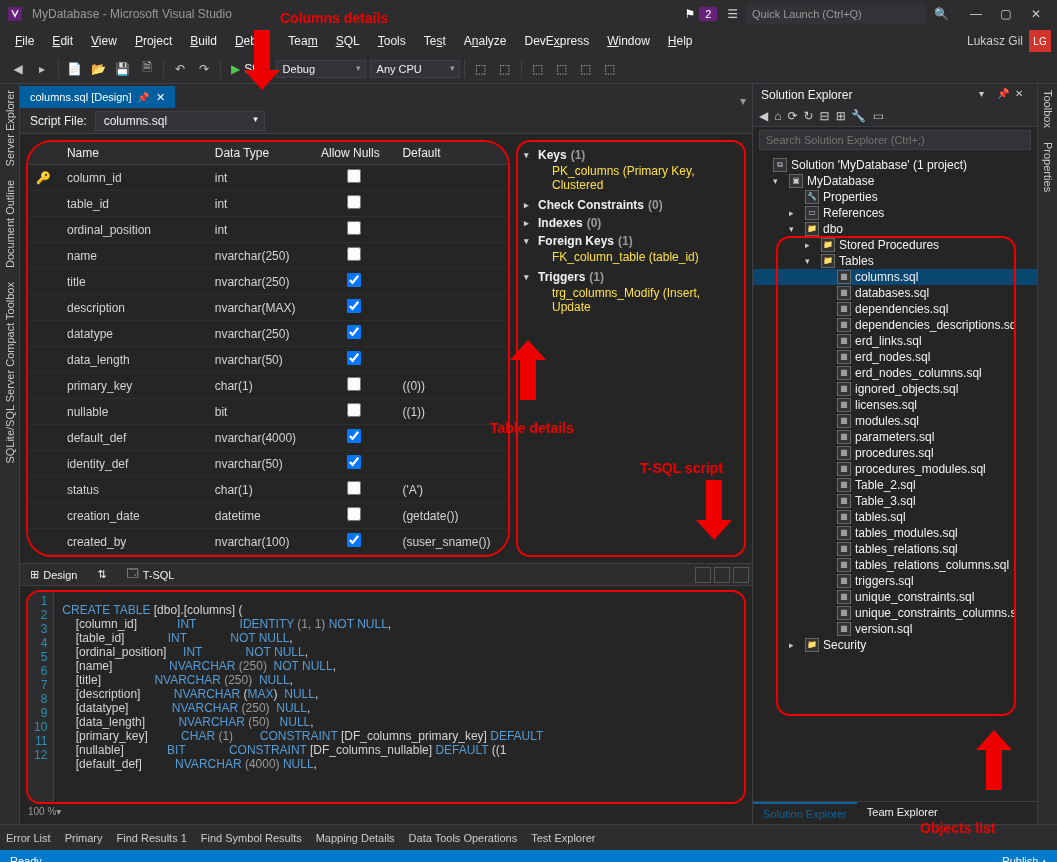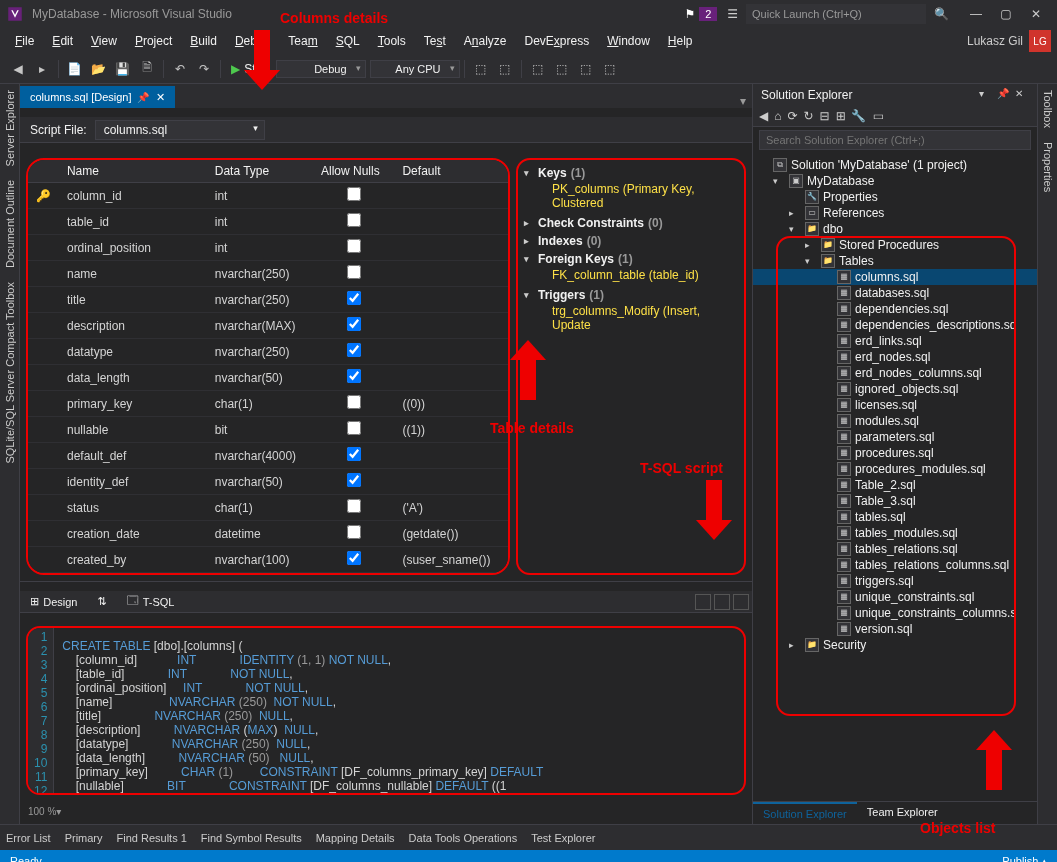--- a/index.html
+++ b/index.html
@@ -22,51 +22,51 @@
 .menubar .spacer { flex: 1; }
 .menubar .user { color: #ccc; margin-right: 6px; }
 .menubar .avatar { width: 22px; height: 22px; background: #d0342c; color: #fff; display: flex; align-items: center; justify-content: center; font-size: 10px; }
 
 
 .toolbar { height: 30px; background: #2d2d30; border-bottom: 1px solid #3f3f46; display: flex; align-items: center; padding: 0 6px; }
 .toolbar .tb-btn { width: 24px; height: 24px; display: flex; align-items: center; justify-content: center; cursor: pointer; color: #c5c5c5; }
 .toolbar .sep { width: 1px; height: 18px; background: #3f3f46; margin: 0 4px; }
 .toolbar .start { display: flex; align-items: center; gap: 4px; padding: 0 6px; cursor: pointer; }
 .toolbar .start .tri { color: #4ec94e; }
-.toolbar .combo { background: #333337; border: 1px solid #3f3f46; padding: 2px 18px 2px 6px; font-size: 11px; position: relative; cursor: pointer; min-width: 90px; text-align: right; }
+.toolbar .combo { background: #333337; border: 1px solid #3f3f46; padding: 2px 18px 2px 6px; font-size: 11px; position: relative; cursor: pointer; min-width: 90px; }
 .toolbar .combo::after { content: "▾"; position: absolute; right: 4px; font-size: 9px; color: #999; }
 
 
 .main { display: flex; height: 740px; }
 .left-rail { width: 20px; background: #2d2d30; border-right: 1px solid #3f3f46; display: flex; flex-direction: column; align-items: center; padding-top: 6px; }
 .left-rail .vtab { writing-mode: vertical-rl; text-orientation: mixed; color: #ccc; font-size: 11px; margin-bottom: 14px; cursor: pointer; transform: rotate(180deg); }
 .right-rail { width: 20px; background: #2d2d30; border-left: 1px solid #3f3f46; display: flex; flex-direction: column; align-items: center; padding-top: 6px; }
 .right-rail .vtab { writing-mode: vertical-rl; color: #ccc; font-size: 11px; margin-bottom: 14px; cursor: pointer; }
 
 .center { flex: 1; display: flex; }
 
-.editor-area { flex: 1; display: flex; flex-direction: column; background: #252526; gap: 9px; }
+.editor-area { flex: 1; display: flex; flex-direction: column; background: #252526; }
 
 
 .doctabs { height: 24px; background: #2d2d30; display: flex; align-items: flex-end; }
 .doctab { background: #005f9e; color: #fff; padding: 4px 10px; font-size: 11px; display: flex; align-items: center; gap: 6px; height: 22px; }
 .doctab .pin { font-size: 10px; }
 .doctab .x { cursor: pointer; }
 .tab-strip-icons { margin-left: auto; display: flex; gap: 4px; padding-right: 6px; color: #999; }
 
 
 .scriptbar { height: 26px; background: #2d2d30; border-bottom: 1px solid #3f3f46; display: flex; align-items: center; padding: 0 10px; gap: 8px; }
 .scriptbar .combo { background: #333337; border: 1px solid #3f3f46; padding: 2px 20px 2px 8px; width: 170px; position: relative; cursor: pointer; }
 .scriptbar .combo::after { content: "▾"; position: absolute; right: 6px; font-size: 9px; }
 
 
 .design-row { display: flex; height: 430px; border-bottom: 1px solid #3f3f46; }
 
 
-.grid { flex: 1; overflow: auto; border: 2px solid #e00; border-radius: 18px; margin: 6px; }
+.grid { flex: 1; overflow: auto; border: 2px solid #e00; border-radius: 26px; margin: 6px; }
 .grid table { width: 100%; border-collapse: collapse; background: #252526; }
 .grid th { text-align: left; padding: 4px 8px; background: #2d2d30; border-bottom: 1px solid #3f3f46; font-weight: normal; color: #f1f1f1; }
 .grid td { padding: 4px 8px; border-bottom: 1px solid #2f2f33; color: #d4d4d4; }
 .grid .keycell { width: 22px; text-align: center; }
 .grid .cb { width: 14px; height: 14px; cursor: pointer; }
 
 
 .details { width: 230px; border: 2px solid #e00; border-radius: 14px; margin: 6px 6px 6px 0; padding: 4px 6px; overflow: hidden; }
 .details .group { padding: 2px 0; }
 .details .hdr { display: flex; align-items: center; gap: 4px; font-weight: bold; cursor: pointer; }

